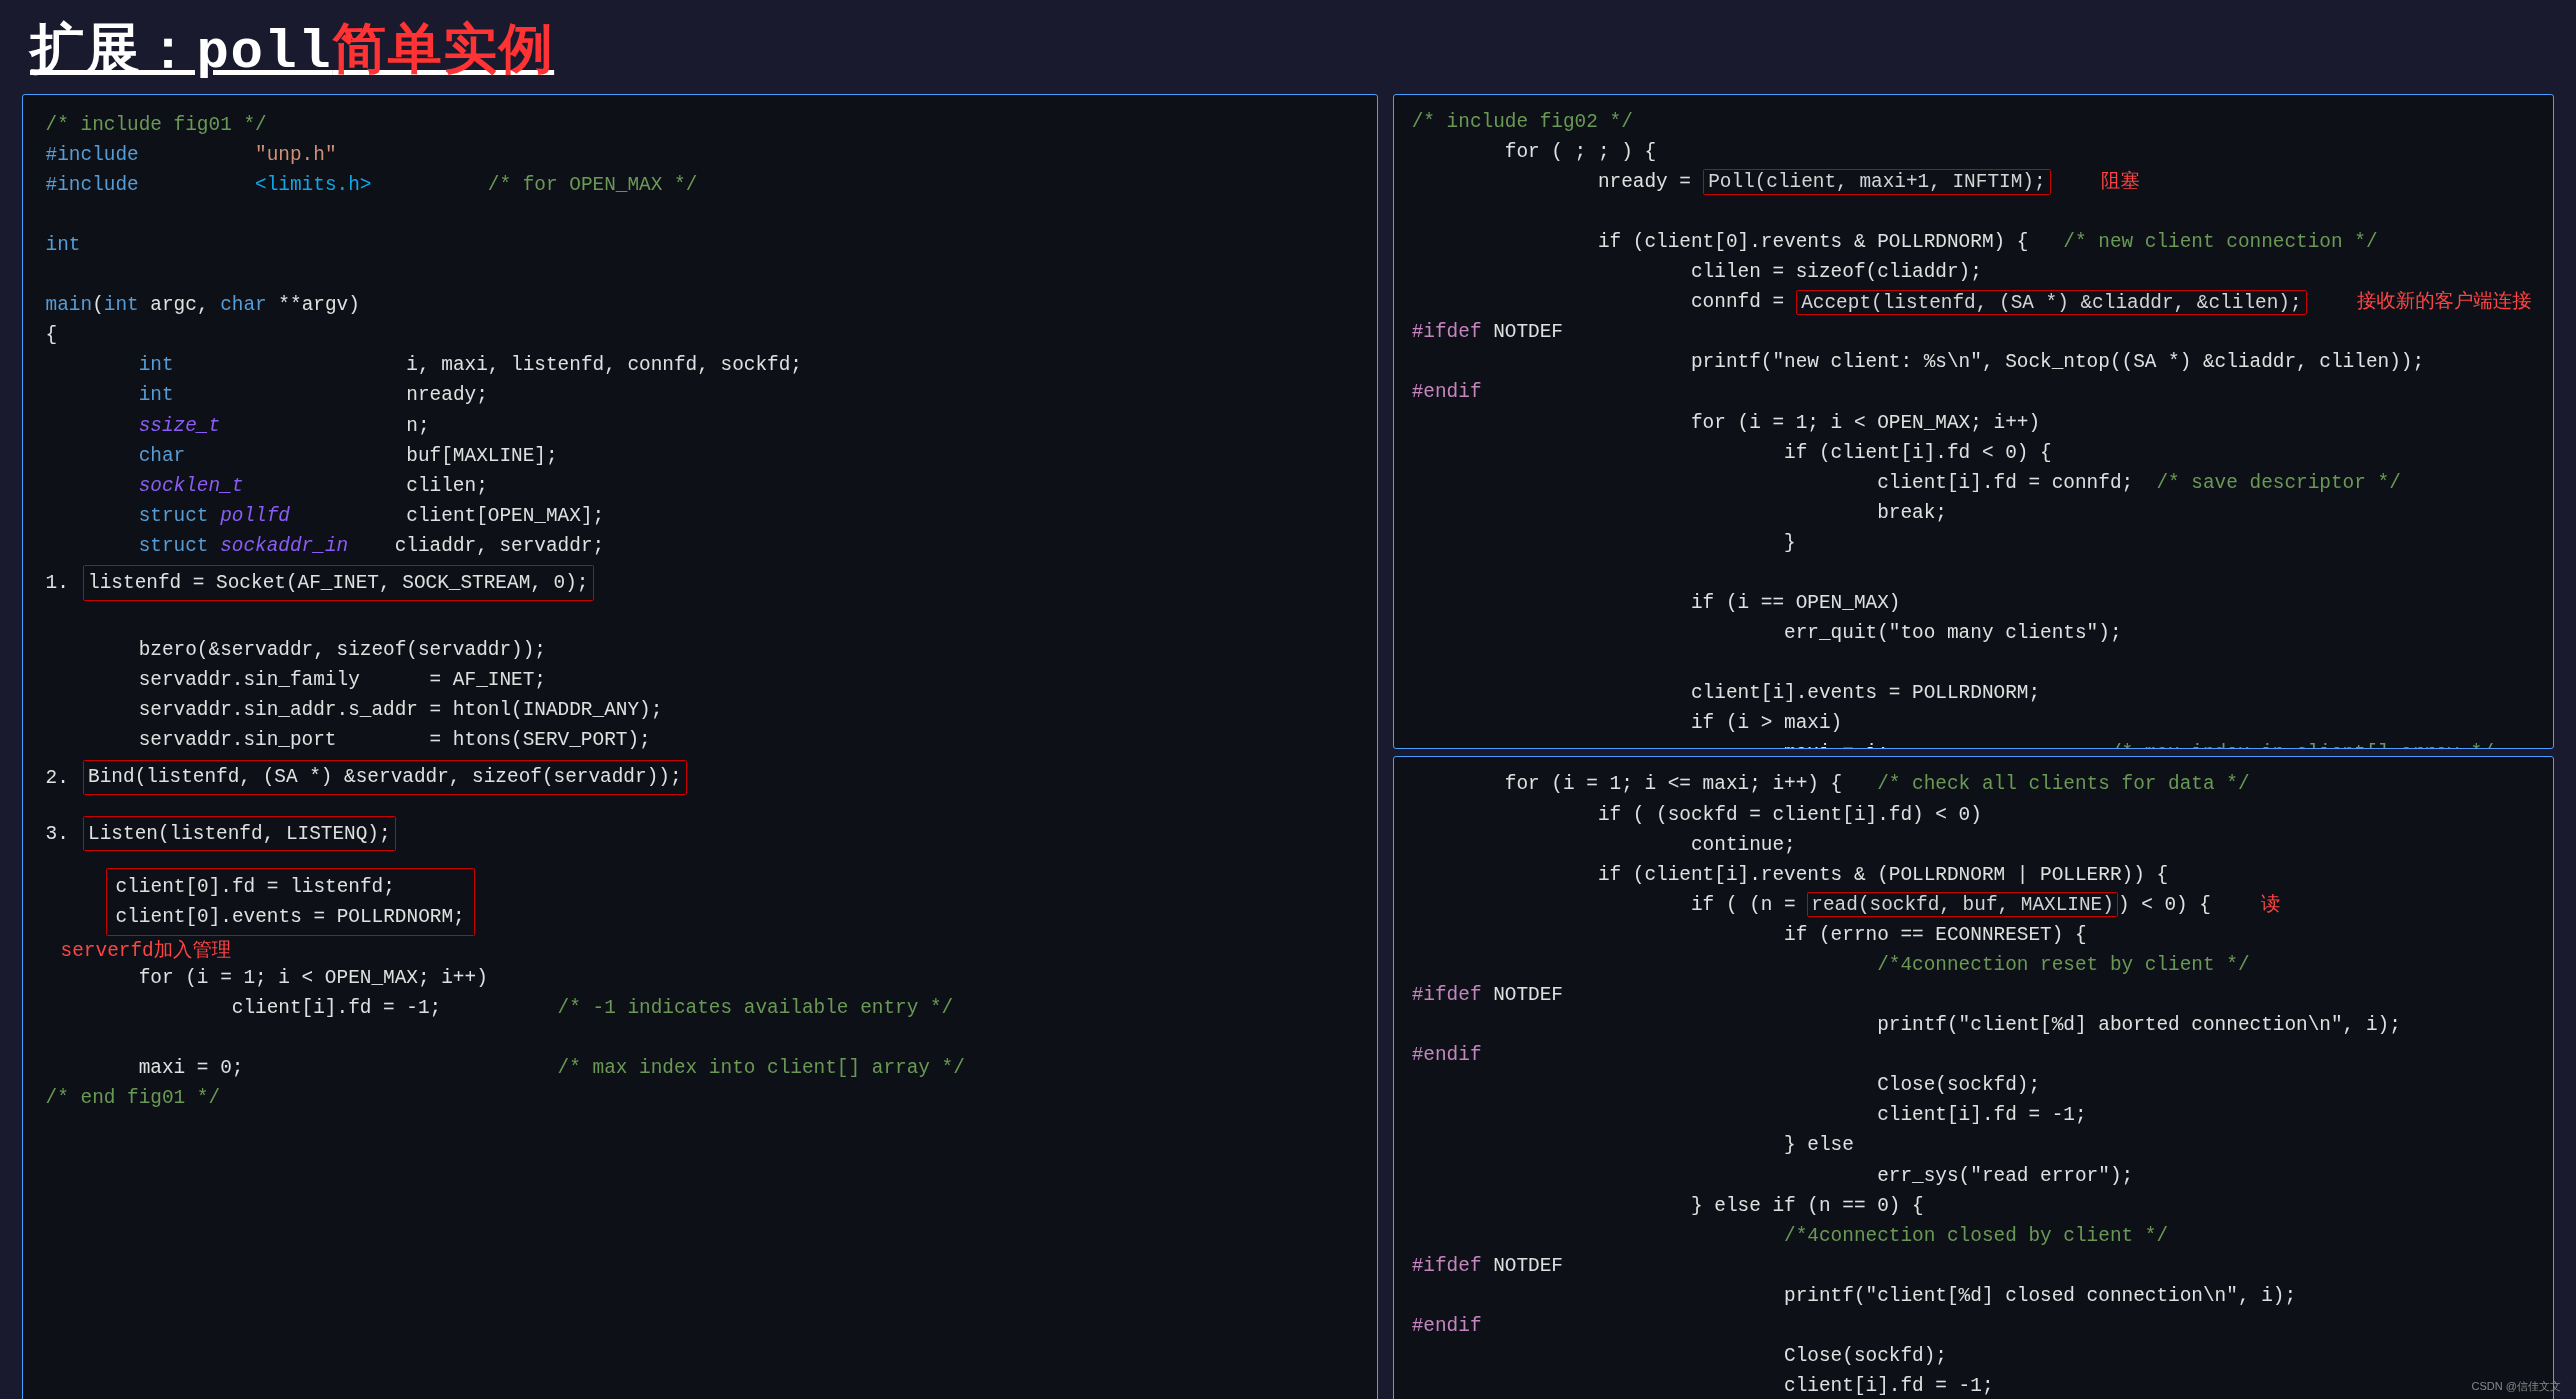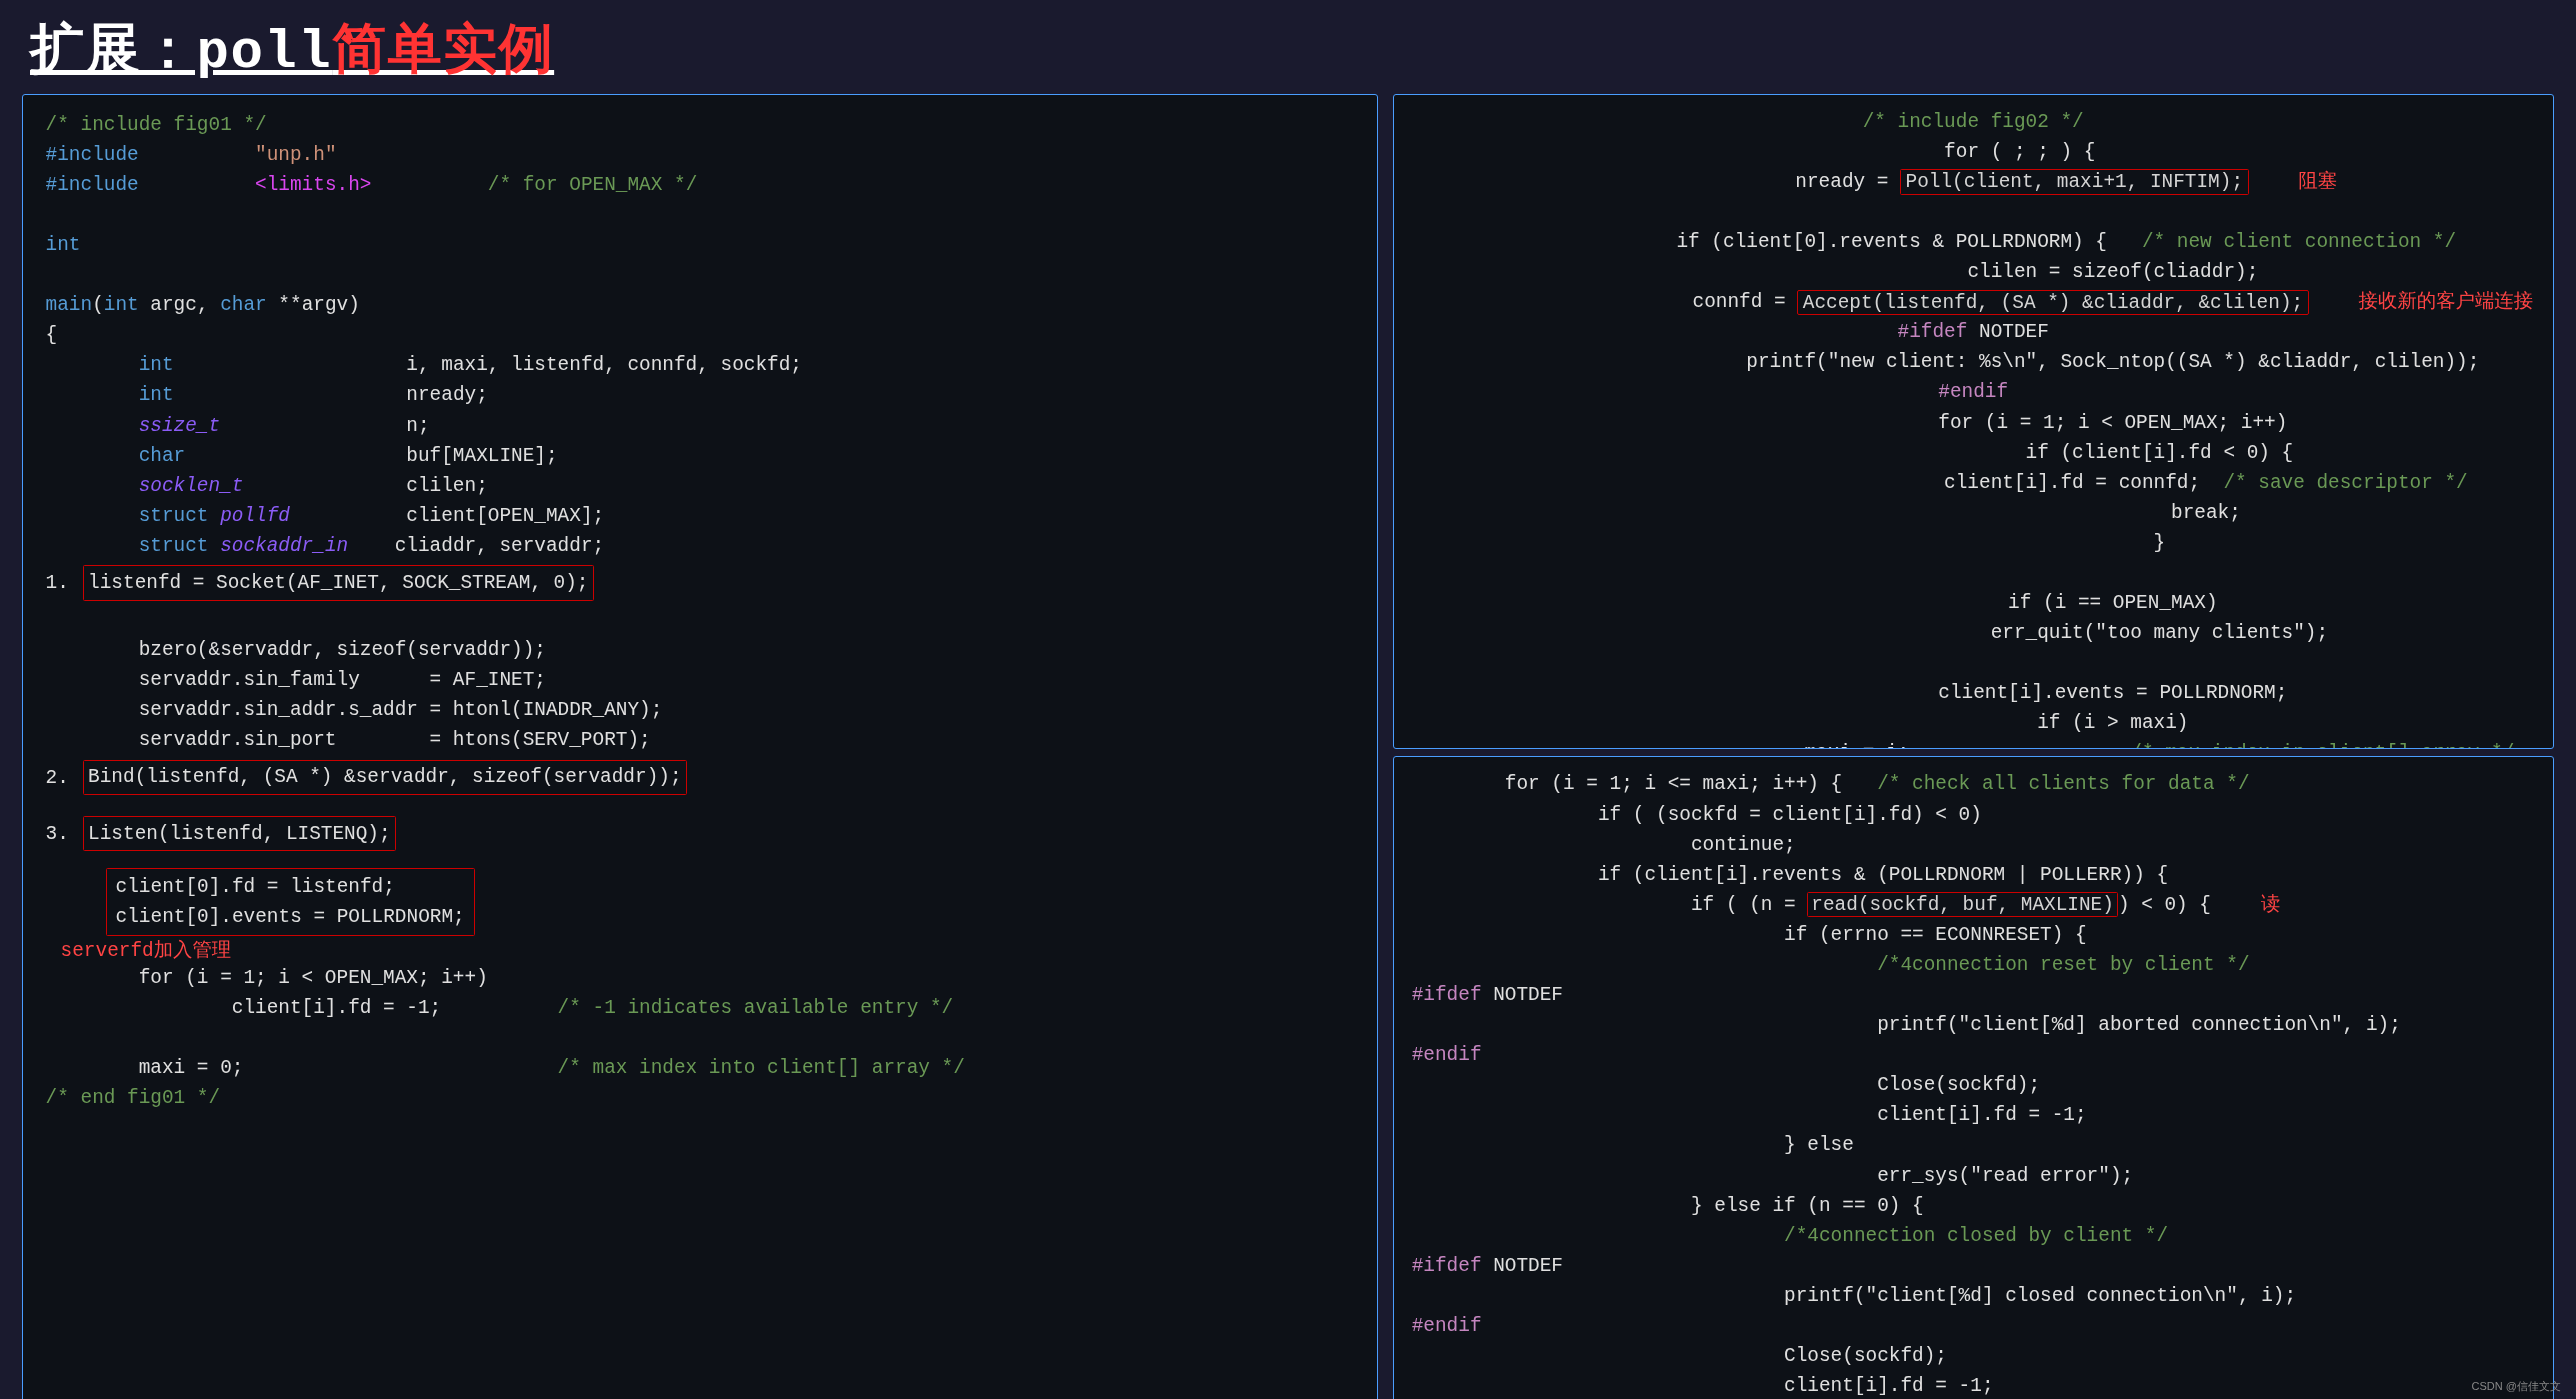--- a/index.html
+++ b/index.html
@@ -54,41 +54,40 @@
       gap: 7.4px;
     }
 
     .right-top {
       background: #0d1117;
       border: 1.5px solid #4a9eff;
       border-radius: 3px;
       padding: 12px 18px;
       flex: 1;
       overflow: hidden;
-      text-align: center;
     }
 
     .right-bottom {
       background: #0d1117;
       border: 1.5px solid #4a9eff;
       border-radius: 3px;
       padding: 12px 18px;
       flex: 1;
       overflow: hidden;
     }
 
     .code-block {
       font-size: 19.4px;
       line-height: 1.55;
       color: #e0e0e0;
       white-space: pre;
     }
 
     .kw-blue { color: #569cd6; }
-    .kw-orange { color: #d946ef; }
+    .kw-orange { color: #0ea5e9; }
     .kw-purple { color: #c586c0; }
     .kw-type { color: #8b5cf6; font-style: italic; }
 
     .comment { color: #6a9955; }
     .string { color: #ce9178; }
 
     .highlighted-box {
       display: inline-block;
       border: 1.5px solid #cc0000;
       padding: 1.5px 4.5px;

